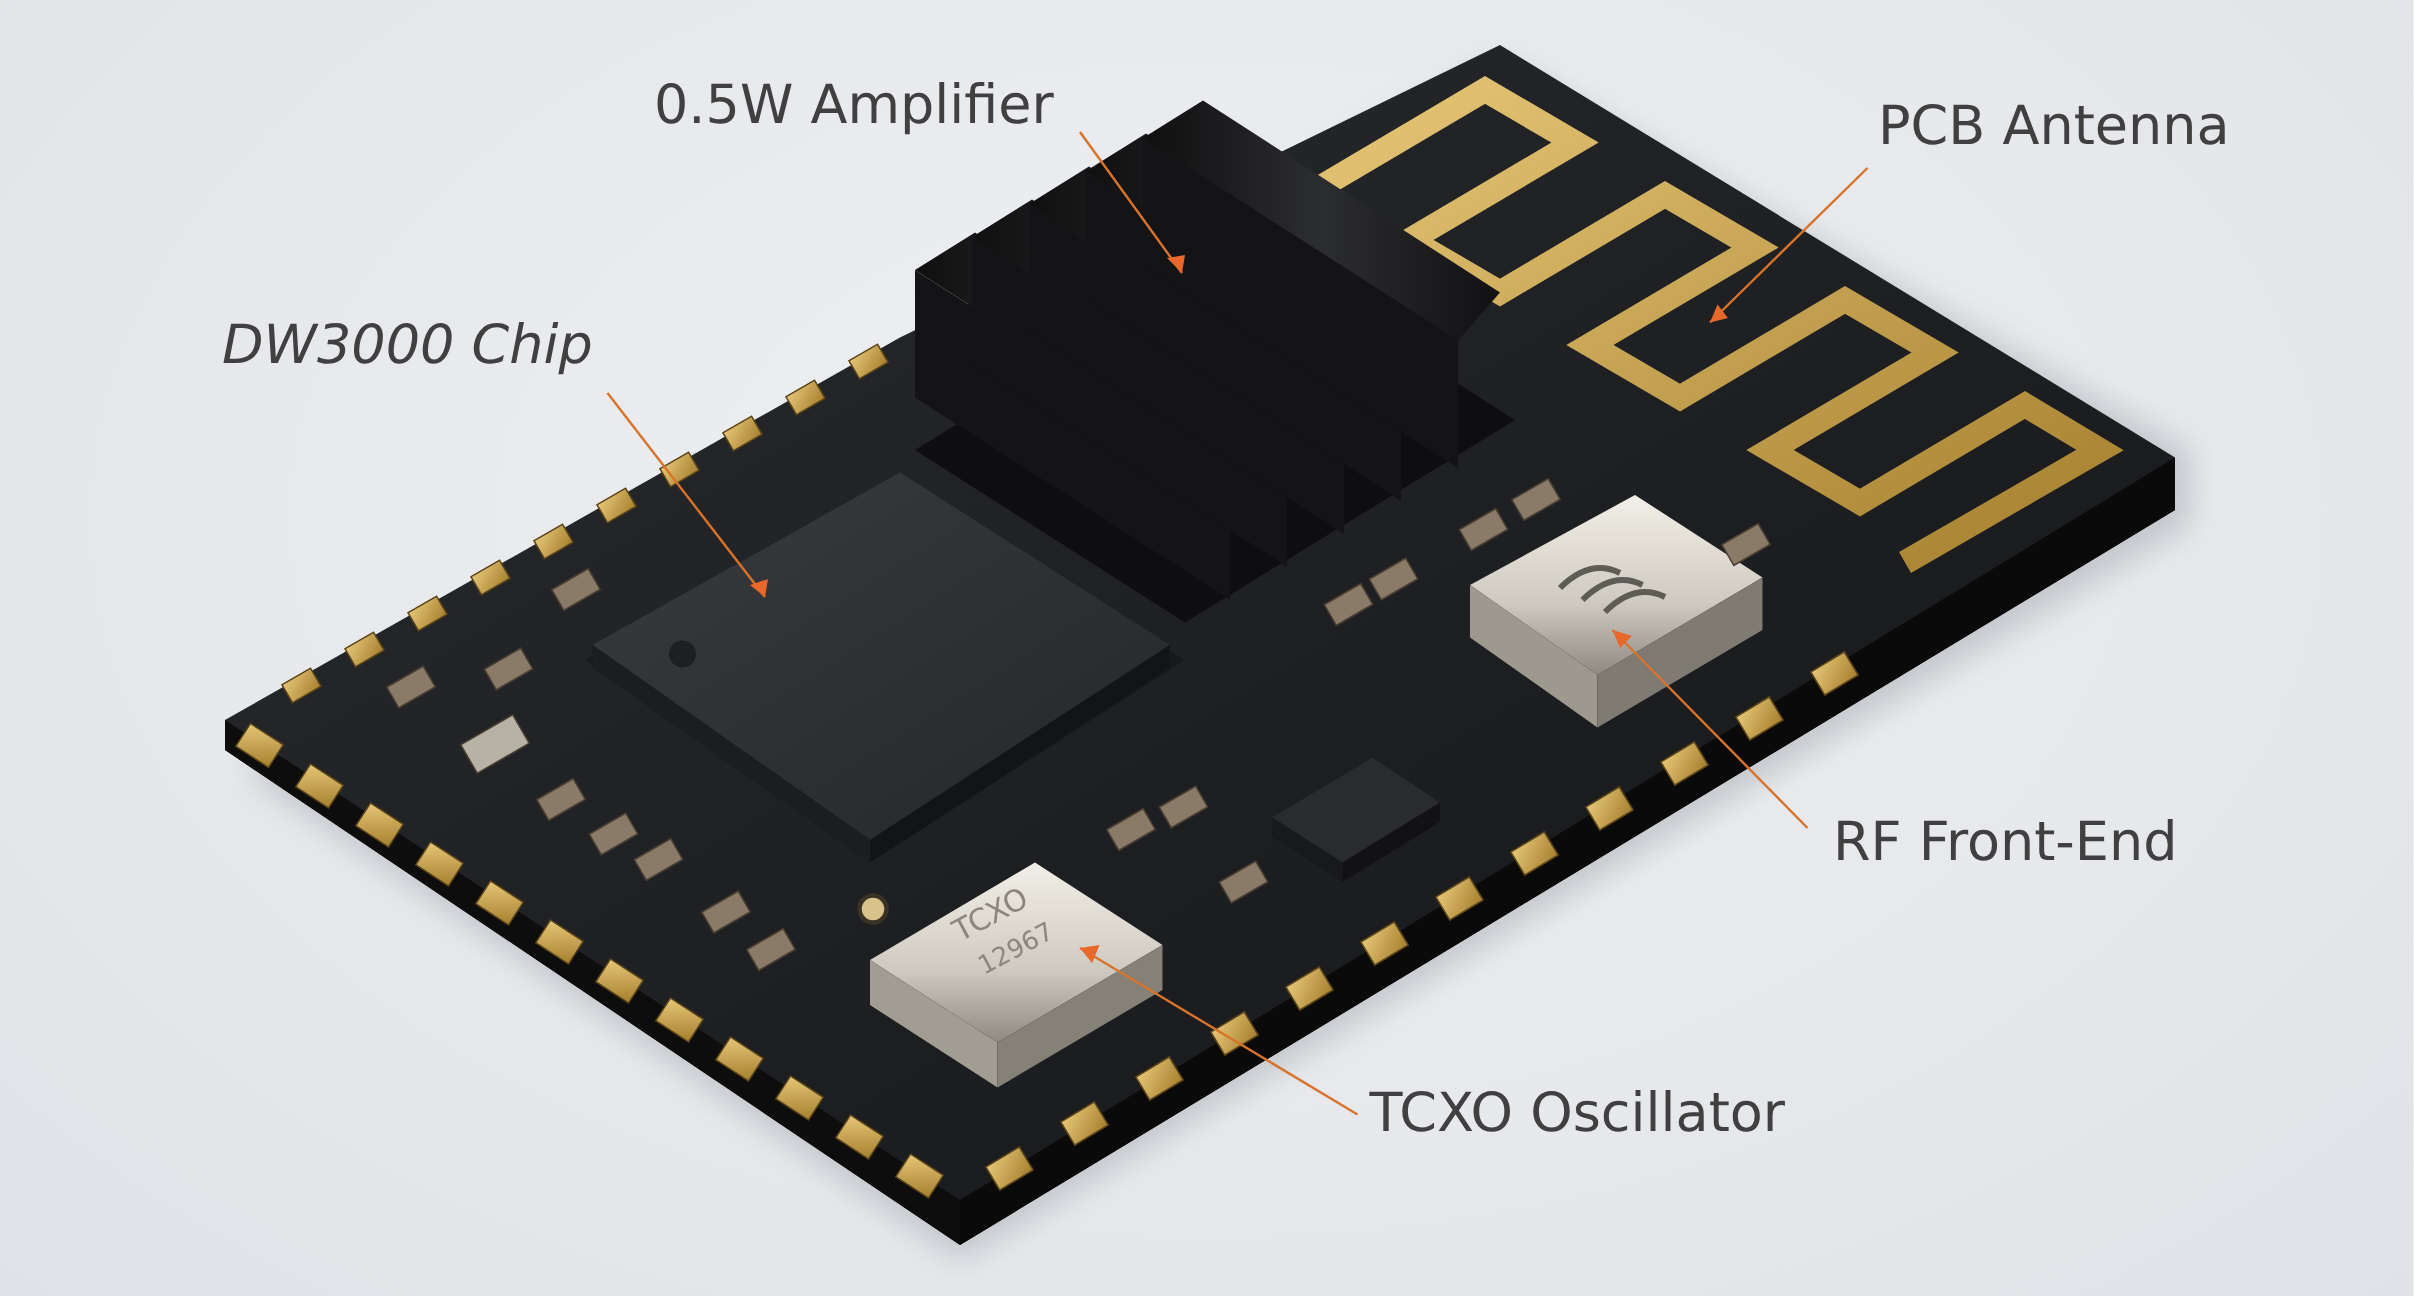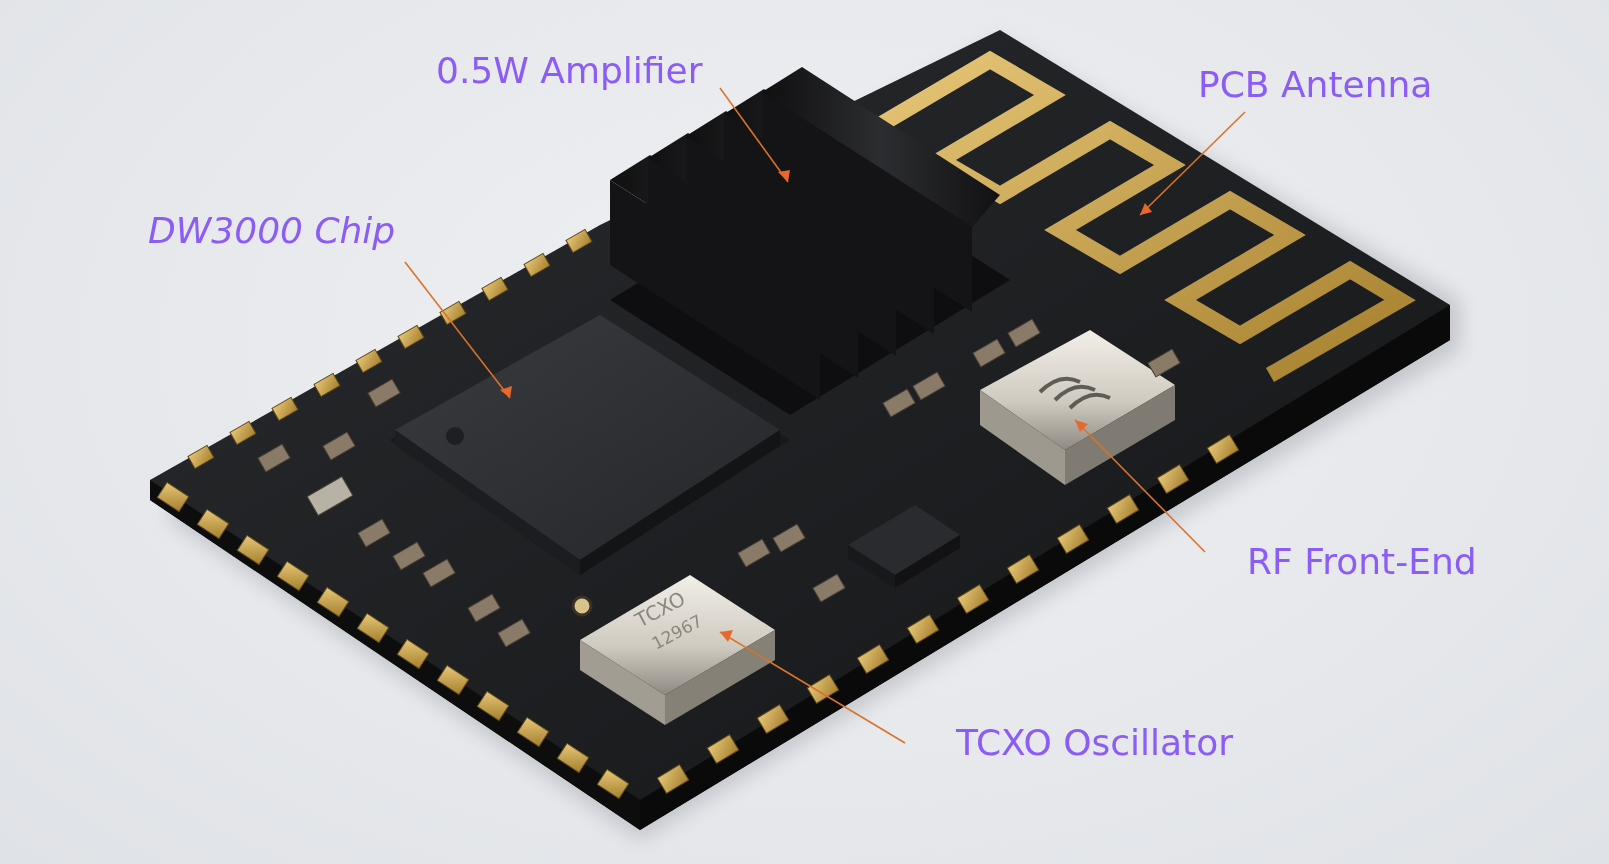--- a/index.html
+++ b/index.html
@@ -7,21 +7,21 @@
     width: 1609px; height: 864px; overflow: hidden;
     background: radial-gradient(ellipse at 50% 40%, #eef0f3 0%, #e6e8ec 60%, #dfe2e6 100%);
     font-family: "DejaVu Sans", sans-serif;
     position: relative;
   }
   #stage { position: absolute; left: 0; top: 0; width: 1609px; height: 864px; }
   .callout-label {
     position: absolute;
     font-family: "DejaVu Sans", sans-serif;
     font-size: 36px;
-    color: #8b5cf6;
+    color: #404040;
     letter-spacing: 0px;
     white-space: nowrap;
   }
 </style>
 </head>
 <body>
 
 <div id="stage">
   <svg width="1609" height="864" viewBox="0 0 1609 864" xmlns="http://www.w3.org/2000/svg">
     <defs>
@@ -182,17 +182,17 @@
       <polygon points="788,182 778,172 790,170"></polygon>
       <polygon points="1140,215 1145,203 1152,212"></polygon>
       <polygon points="510,398 500,390 512,386"></polygon>
       <polygon points="1075,420 1088,424 1080,432"></polygon>
       <polygon points="720,632 733,630 728,642"></polygon>
     </g>
   </svg>
 
   
   <div class="callout-label" style="left:436px; top:50px;">0.5W Amplifier</div>
-  <div class="callout-label" style="left:1198px; top:64px;">PCB Antenna</div>
+  <div class="callout-label" style="left:1252px; top:64px;">PCB Antenna</div>
   <div class="callout-label" style="left:148px; top:210px;font-style:italic;">DW3000 Chip</div>
-  <div class="callout-label" style="left:1222px; top:541px;margin-left:25px;">RF Front-End</div>
-  <div class="callout-label" style="left:956px; top:722px;">TCXO Oscillator</div>
+  <div class="callout-label" style="left:1222px; top:541px;">RF Front-End</div>
+  <div class="callout-label" style="left:913px; top:722px;">TCXO Oscillator</div>
 </div>
 
 </body></html>

